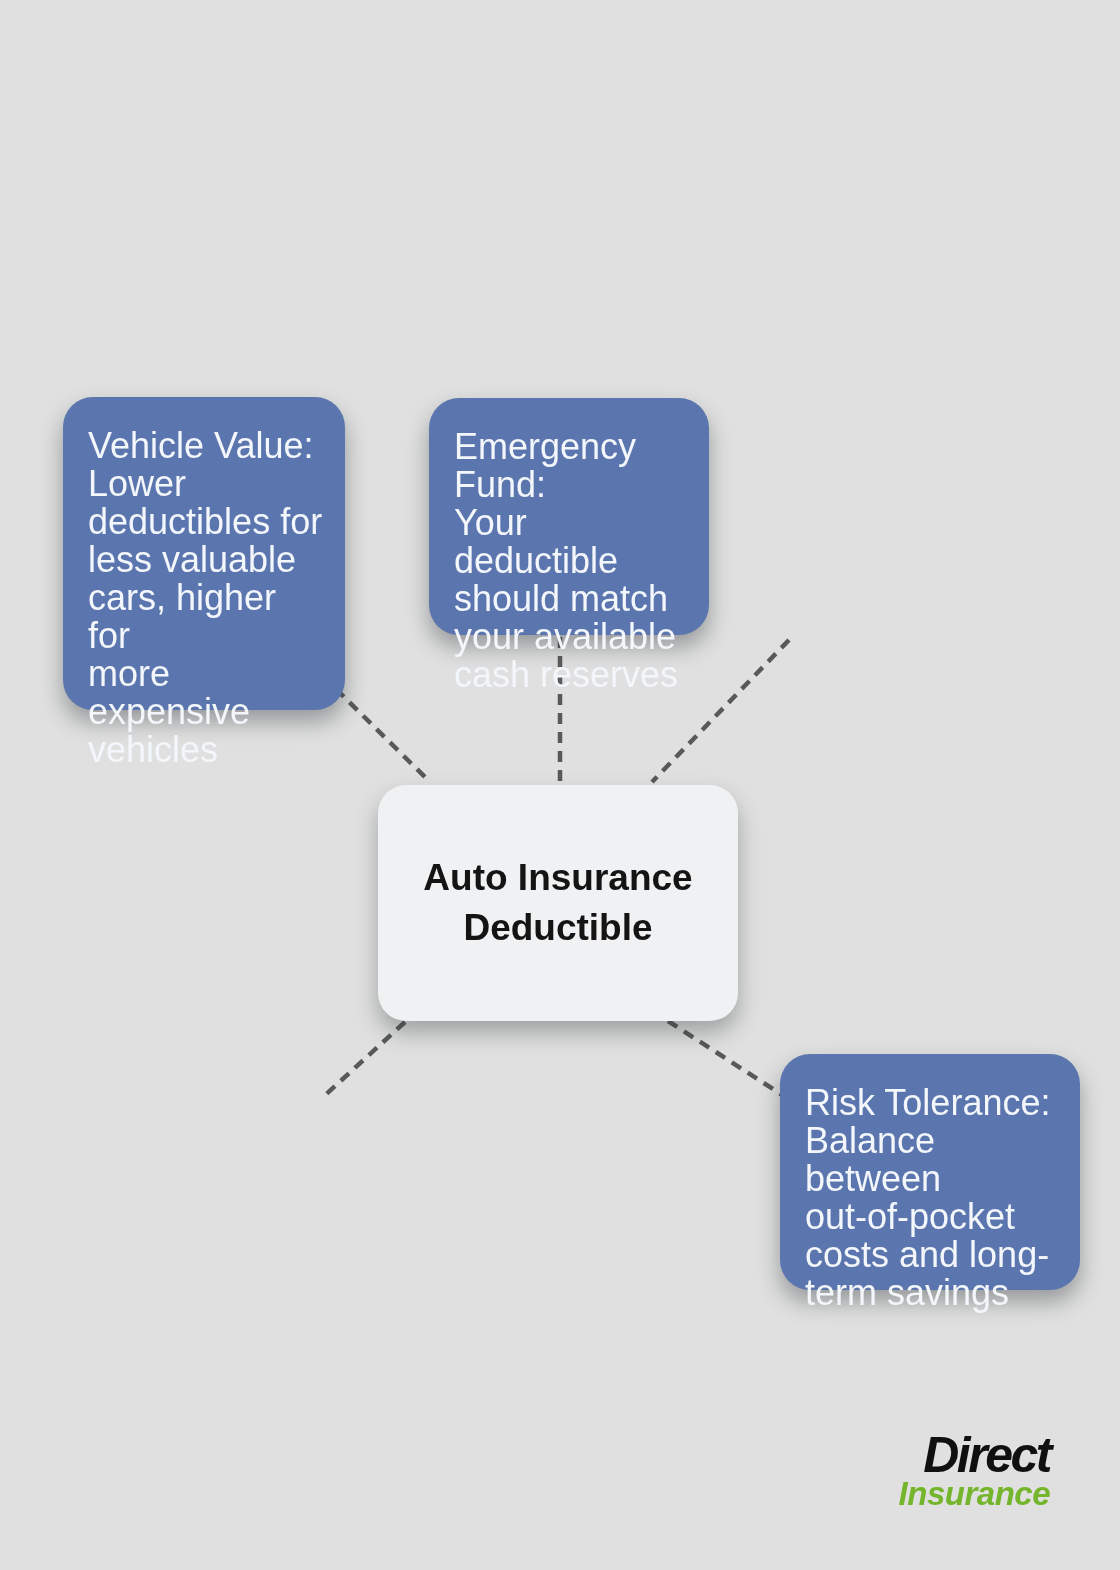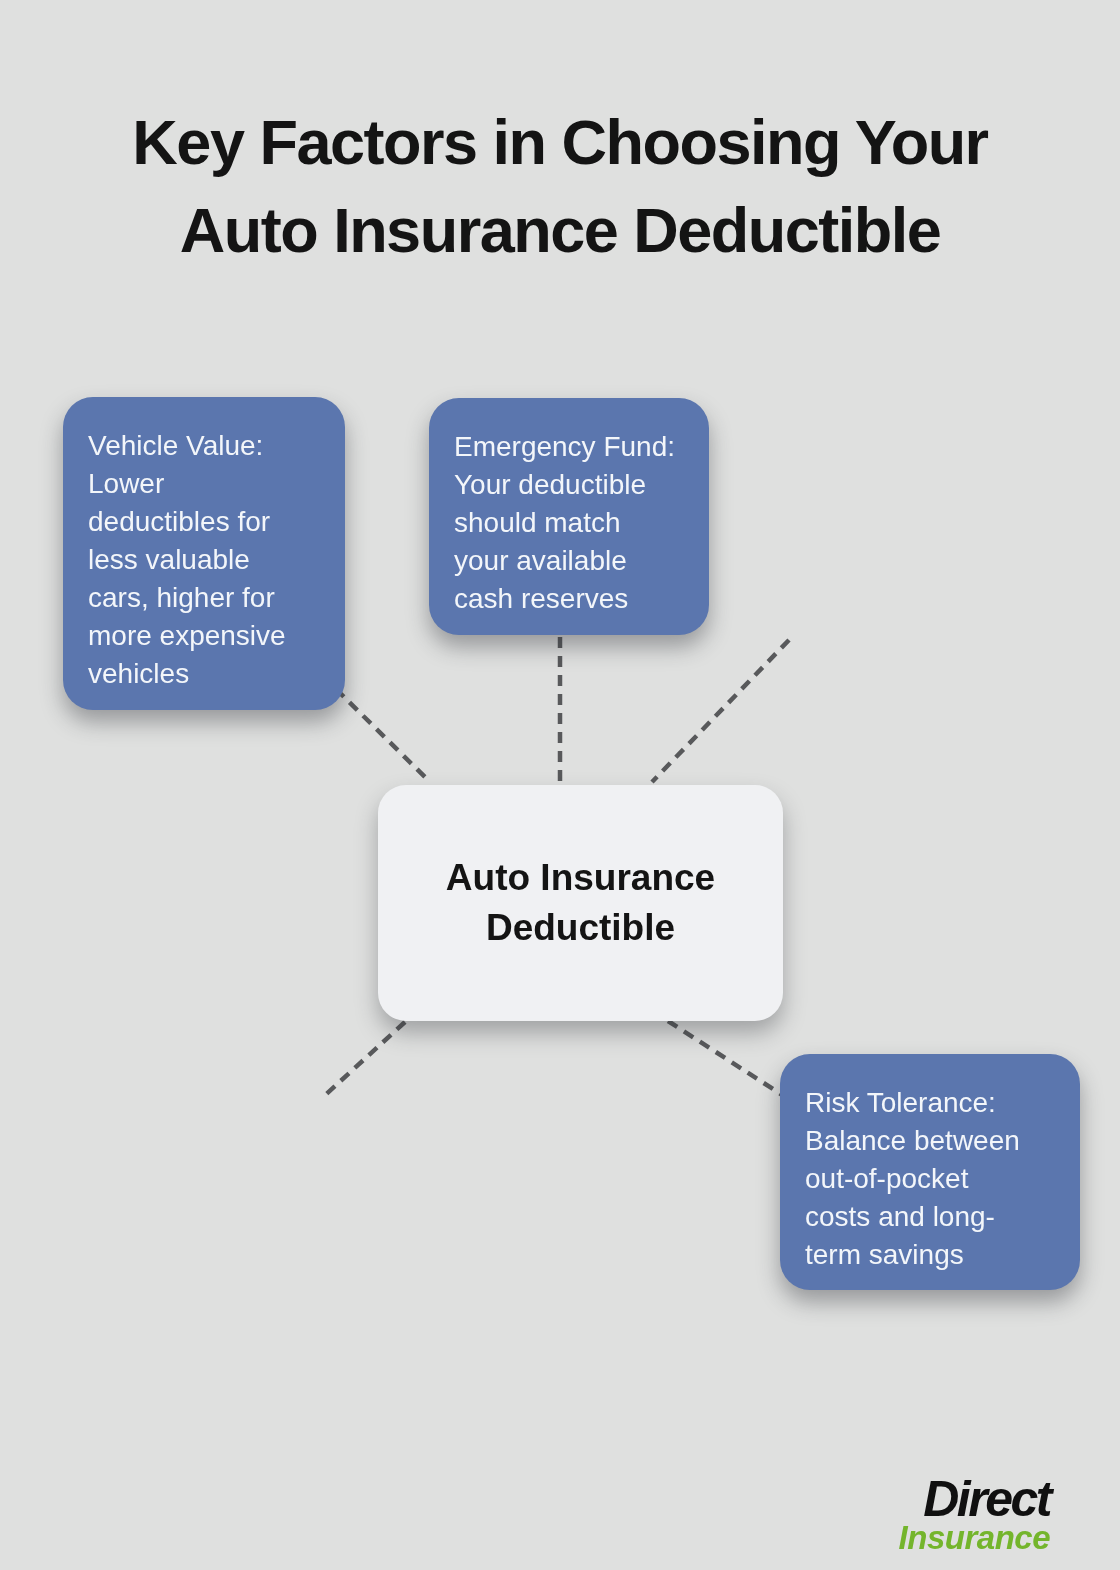--- a/index.html
+++ b/index.html
@@ -33,35 +33,35 @@
     stroke-width: 4.5;
     stroke-dasharray: 11 8;
     fill: none;
   }
   .factor {
     position: absolute;
     box-sizing: border-box;
     background: var(--factor-box, #5b76ae);
     color: var(--factor-text, #f3f6fa);
     border-radius: 30px;
-    font-size: 28px;
+    font-size: 36px;
     line-height: 38px;
     padding: 30px 20px 24px 25px;
     white-space: pre-line;
     box-shadow: 0 12px 22px rgba(45, 48, 55, 0.40);
   }
   #factor-vehicle-value   { left: 63px;  top: 397px;  width: 282px; height: 313px; }
   #factor-emergency-fund  { left: 423px; top: 398px;  width: 280px; height: 237px; margin-left: 6px; }
   #factor-premium-savings { left: 786px; top: 398px;  width: 276px; height: 238px; }
   #factor-claim-frequency { left: 62px;  top: 1092px; width: 281px; height: 198px; }
   #factor-risk-tolerance  { left: 780px; top: 1054px; width: 300px; height: 236px; }
   .center-node {
     position: absolute;
     left: 378px; top: 785px;
-    width: 405px; height: 236px;
+    width: 360px; height: 236px;
     box-sizing: border-box;
     background: var(--center-box, #f0f1f3);
     border-radius: 28px;
     display: flex;
     align-items: center;
     justify-content: center;
     text-align: center;
     font-weight: bold;
     font-size: 37px;
     line-height: 50px;
@@ -75,37 +75,34 @@
     right: 70px;
     text-align: right;
     font-style: italic;
   }
   .logo-name {
     font-size: 50px;
     line-height: 50px;
     font-weight: 800;
     letter-spacing: -2.5px;
     color: var(--logo-black, #101010);
-    margin-top: 44px;
   }
   .logo-sub {
     font-size: 33px;
     line-height: 27px;
     font-weight: bold;
     color: var(--logo-green, #74b52c);
     letter-spacing: -0.5px;
   }
 </style>
 </head>
 <body>
 
 <div class="canvas">
 
-  <h1 class="title" style="margin:0">Key Factors in Choosing Your
-Auto Insurance Deductible</h1>
 
   <svg class="connectors" width="1120" height="1570" viewBox="0 0 1120 1570">
     <line class="connector" x1="336" y1="689" x2="430" y2="782"></line>
     <line class="connector" x1="560" y1="637" x2="560" y2="782"></line>
     <line class="connector" x1="789" y1="640" x2="652" y2="782"></line>
     <line class="connector" x1="405" y1="1022" x2="322" y2="1098"></line>
     <line class="connector" x1="668" y1="1021" x2="793" y2="1102"></line>
   </svg>
 
   <div class="factor" id="factor-vehicle-value">Vehicle Value:

